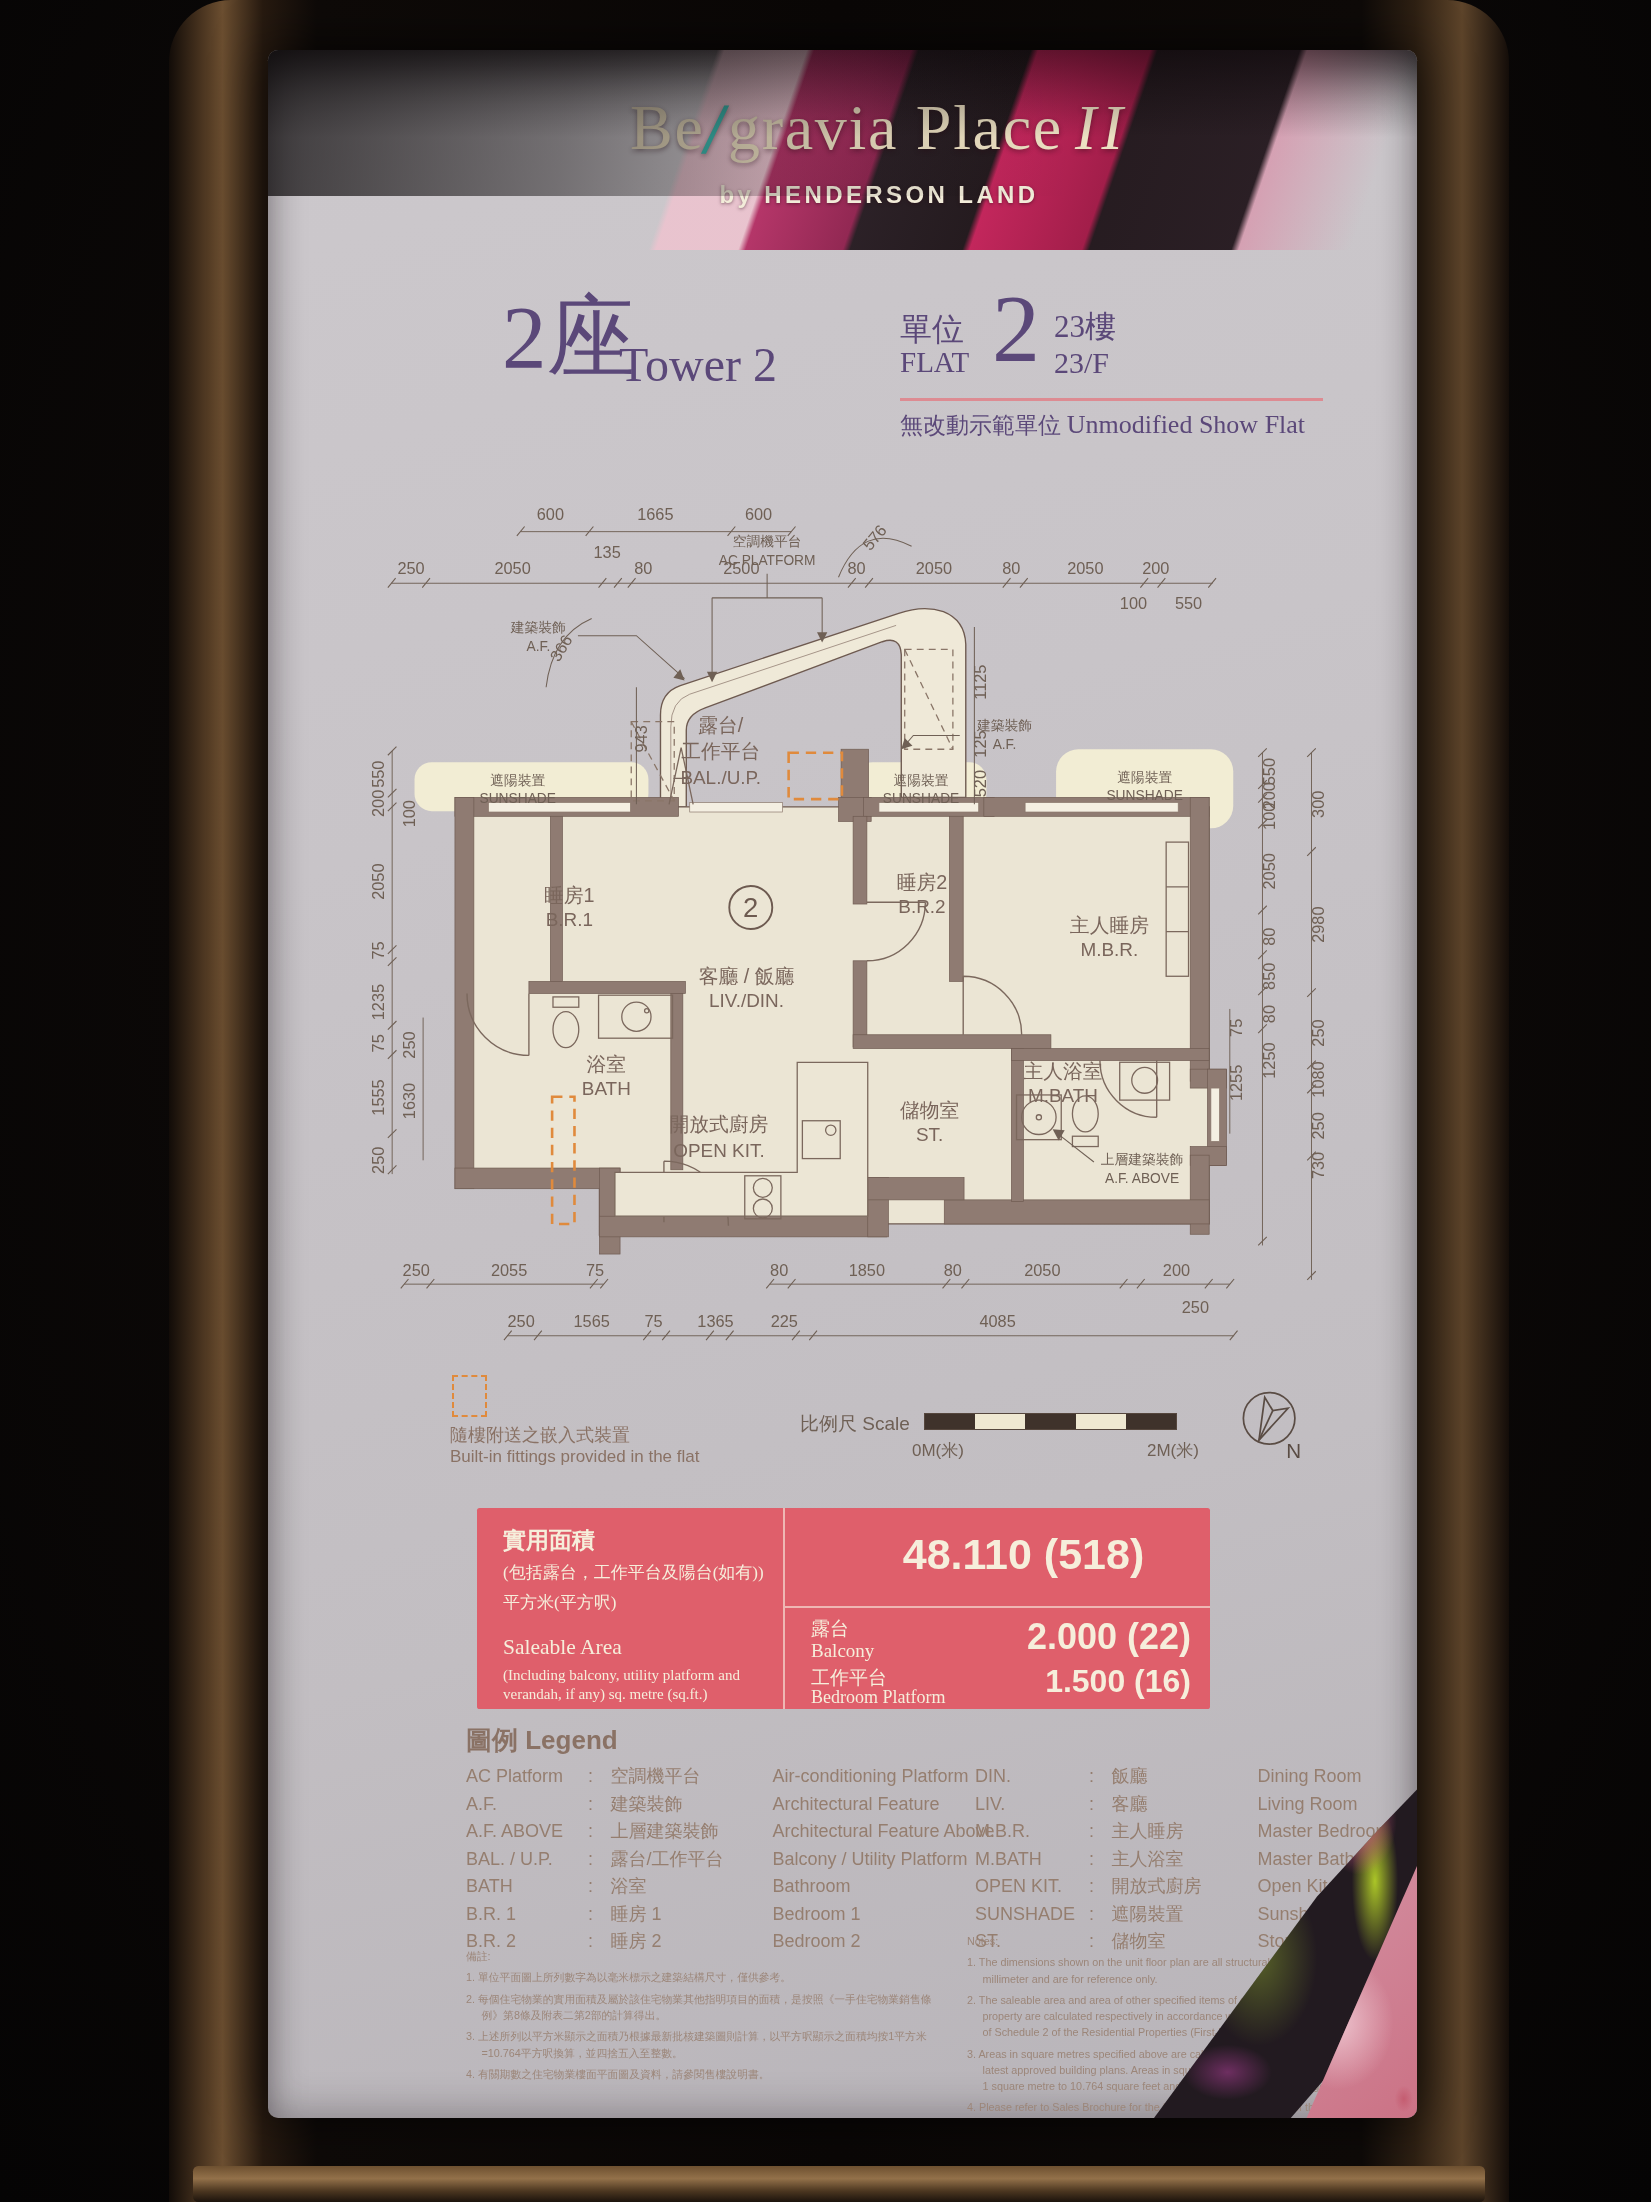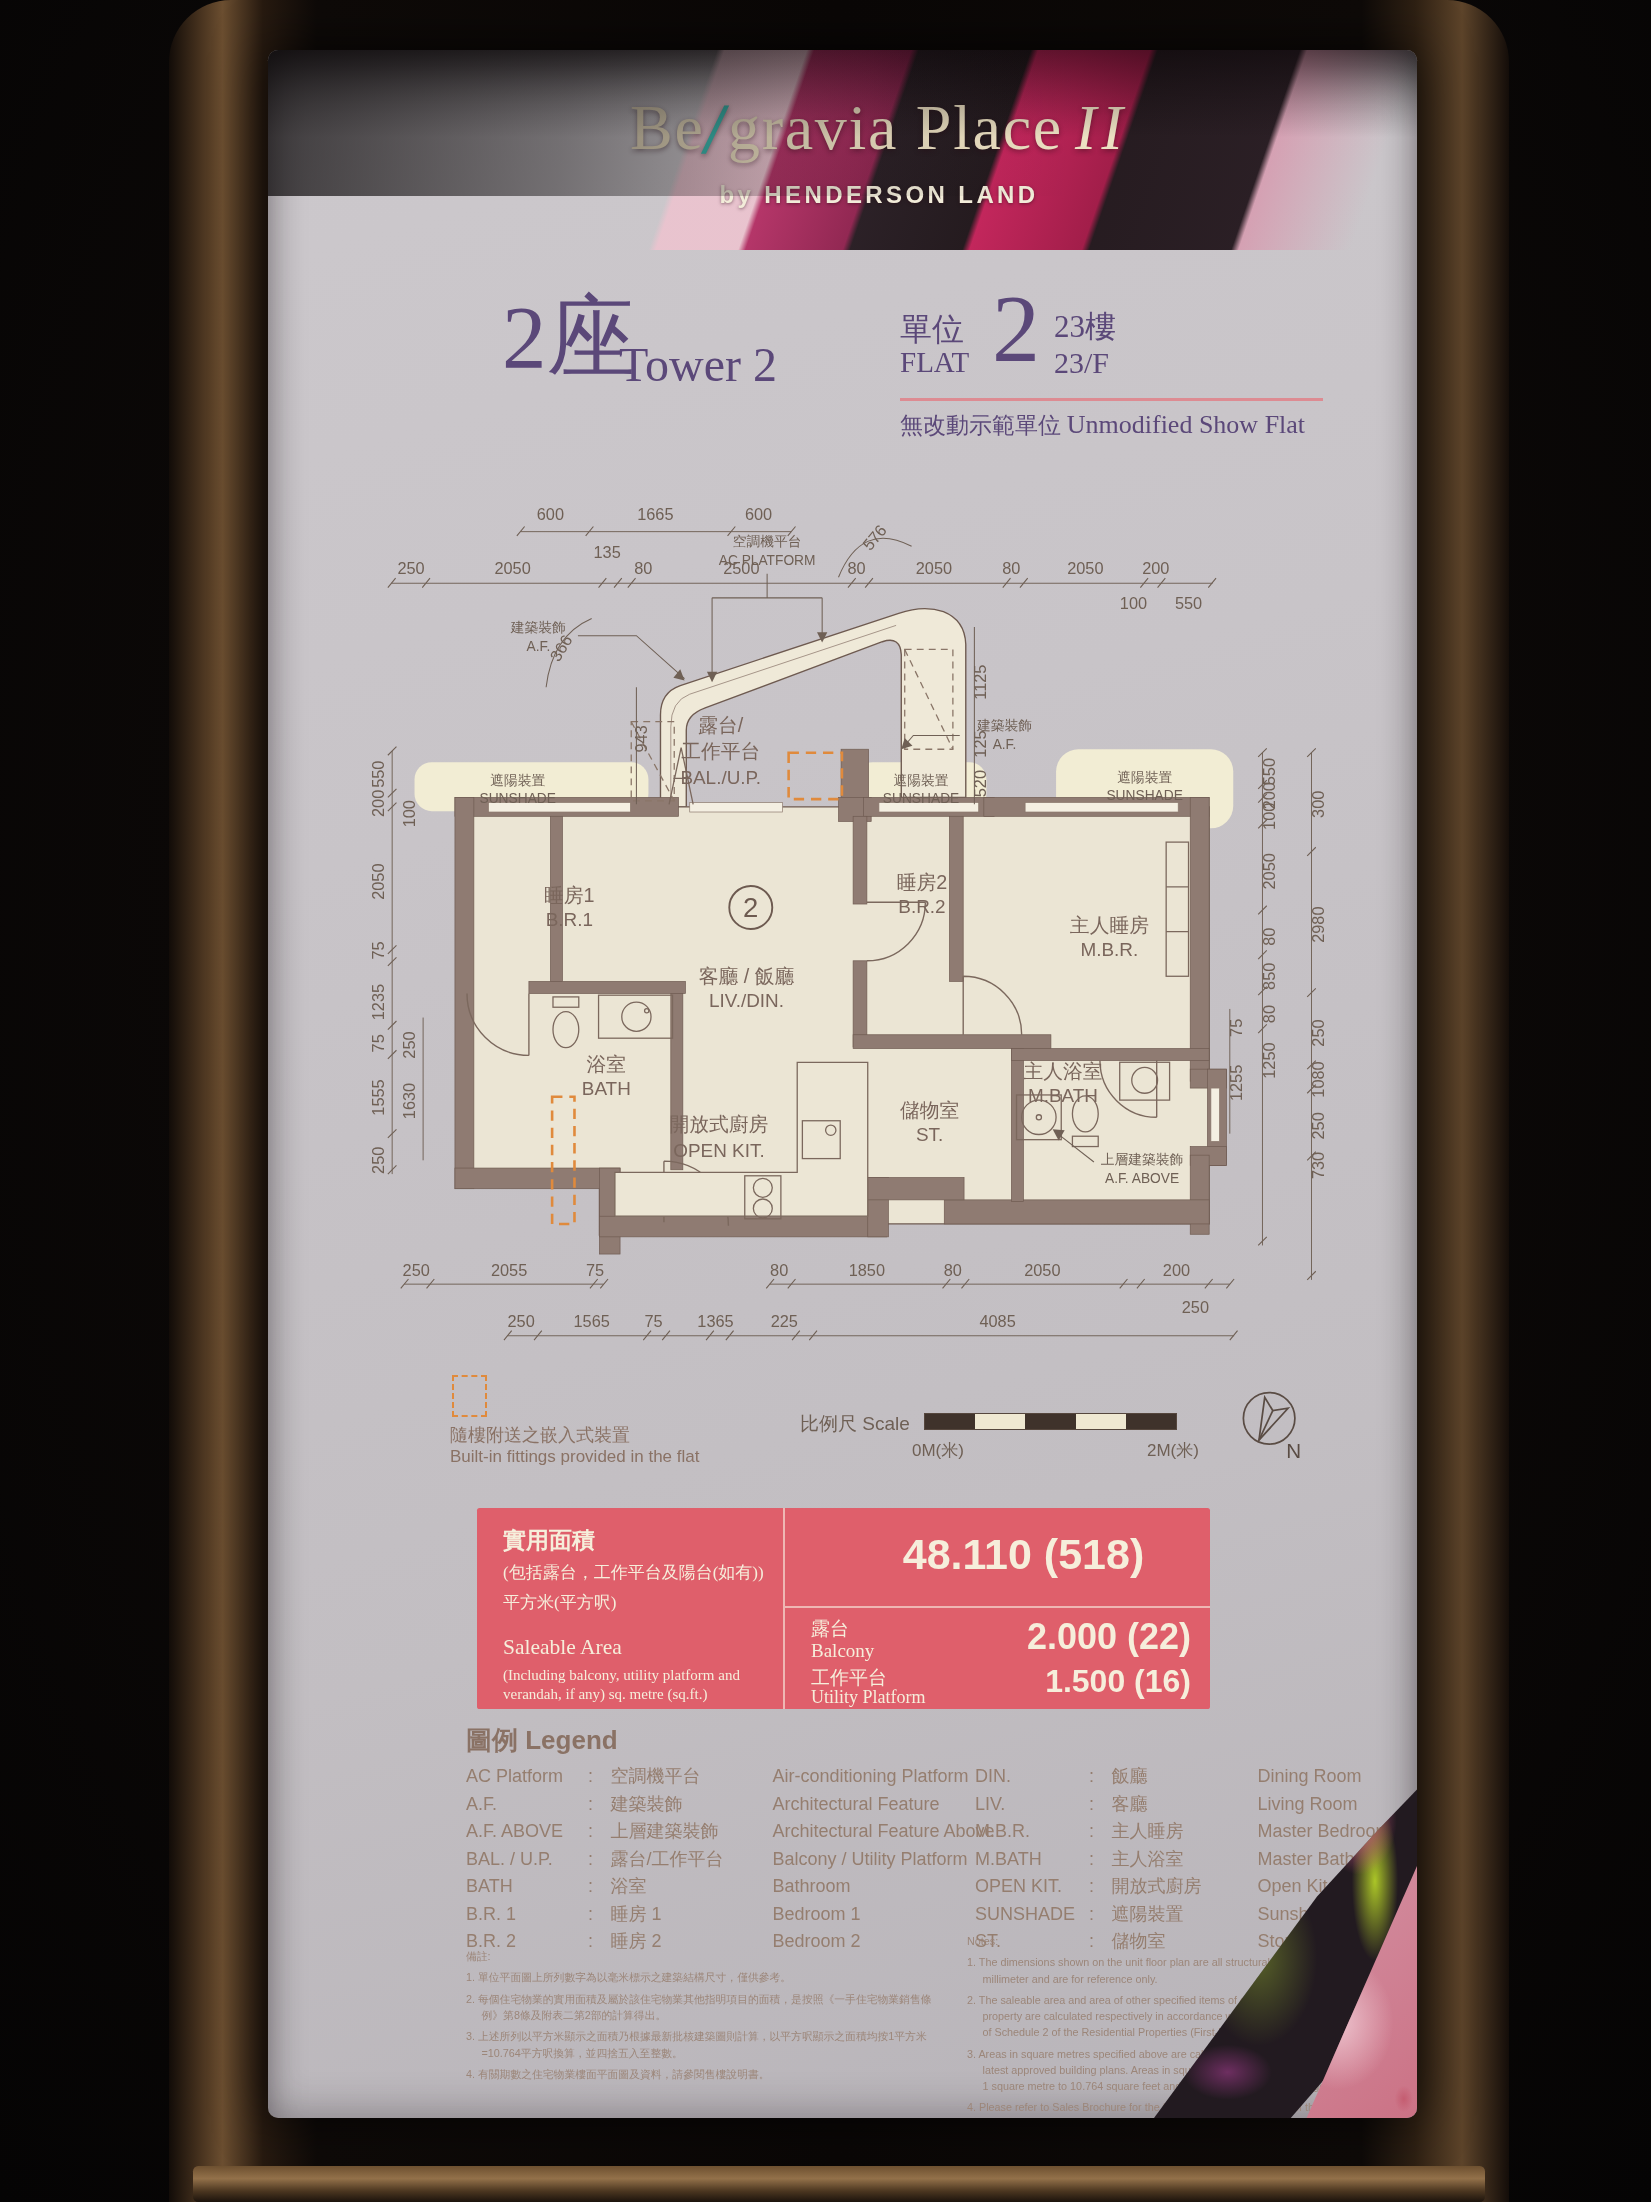--- a/index.html
+++ b/index.html
@@ -419,21 +419,21 @@
     <div class="abs a-cn-unit">平方米(平方呎)</div>
     <div class="abs a-en-title">Saleable Area</div>
     <div class="abs a-en-sub">(Including balcony, utility platform and verandah, if any) sq. metre (sq.ft.)</div>
     <div class="abs a-vline"></div>
     <div class="abs a-total">48.110 (518)</div>
     <div class="abs a-hline"></div>
     <div class="abs a-bal-cn">露台</div>
     <div class="abs a-bal-en">Balcony</div>
     <div class="abs a-bal-val">2.000 (22)</div>
     <div class="abs a-up-cn">工作平台</div>
-    <div class="abs a-up-en">Utility Platform</div>
+    <div class="abs a-up-en">Bedroom Platform</div>
     <div class="abs a-up-val">1.500 (16)</div>
   </div>
 
   <div class="abs lg-title">圖例 Legend</div>
   <div class="abs lg-left">
     <div class="lg-row"><span class="lg-abbr">AC Platform</span><span class="lg-colon">:</span><span class="lg-cn">空調機平台</span><span class="lg-en">Air-conditioning Platform</span></div>
     <div class="lg-row"><span class="lg-abbr">A.F.</span><span class="lg-colon">:</span><span class="lg-cn">建築裝飾</span><span class="lg-en">Architectural Feature</span></div>
     <div class="lg-row"><span class="lg-abbr">A.F. ABOVE</span><span class="lg-colon">:</span><span class="lg-cn">上層建築裝飾</span><span class="lg-en">Architectural Feature Above</span></div>
     <div class="lg-row"><span class="lg-abbr">BAL. / U.P.</span><span class="lg-colon">:</span><span class="lg-cn">露台/工作平台</span><span class="lg-en">Balcony / Utility Platform</span></div>
     <div class="lg-row"><span class="lg-abbr">BATH</span><span class="lg-colon">:</span><span class="lg-cn">浴室</span><span class="lg-en">Bathroom</span></div>

